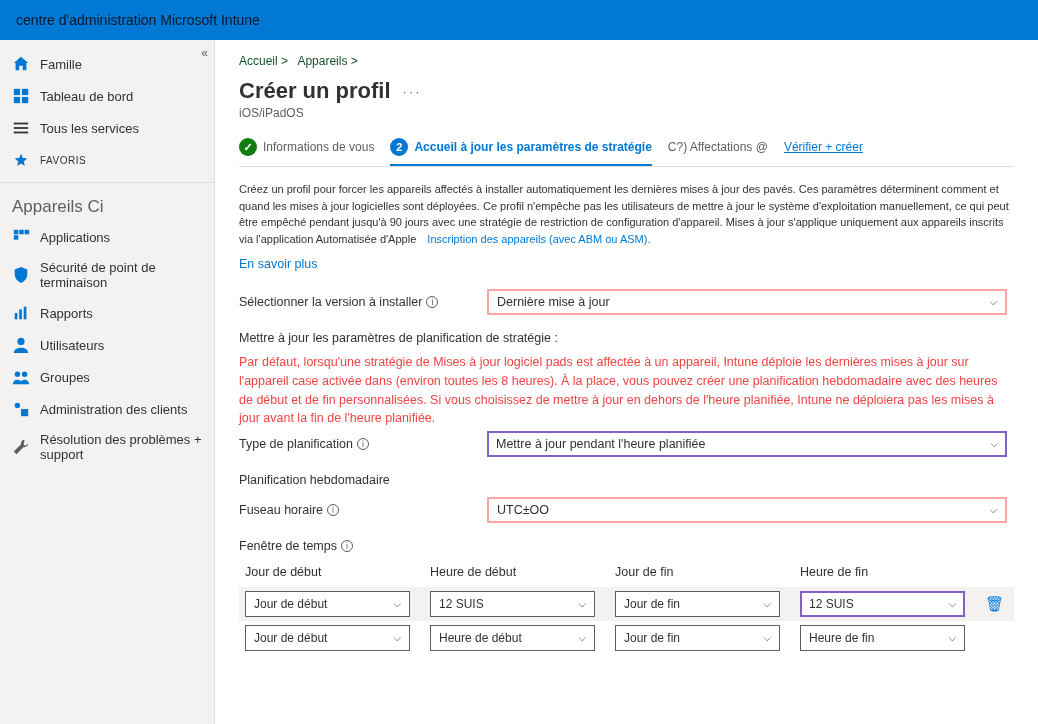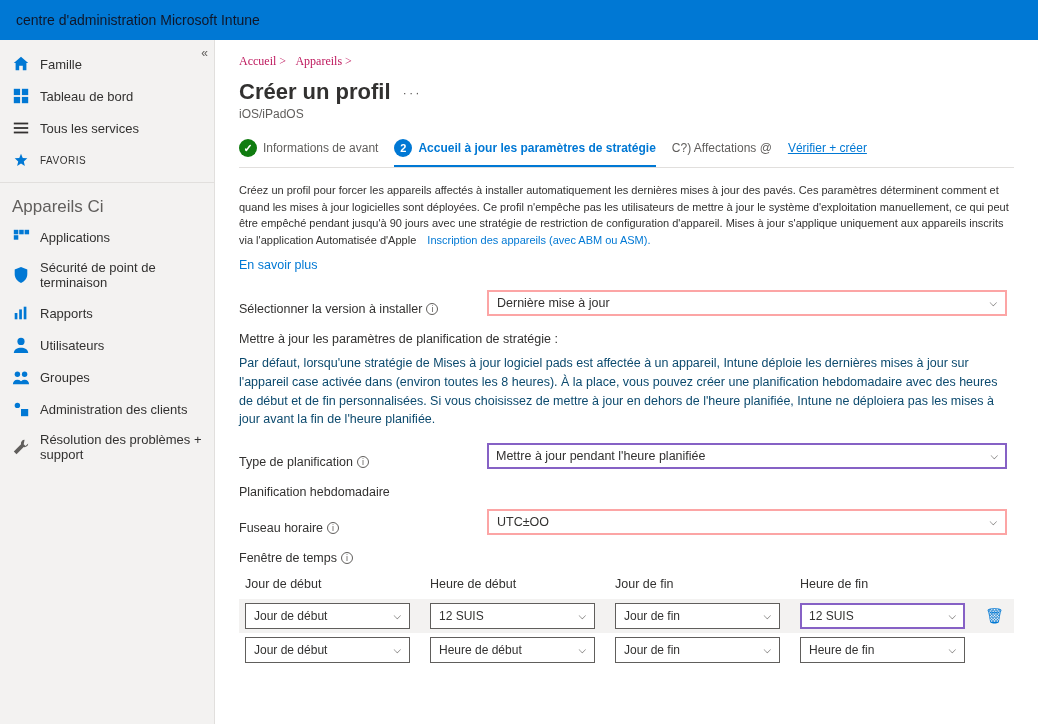--- a/index.html
+++ b/index.html
@@ -8,43 +8,43 @@
 .shell { display: flex; height: calc(100% - 40px); }
 .sidebar { width: 215px; background: #f3f2f1; border-right: 1px solid #e1dfdd; position: relative; padding-top: 8px; }
 .collapse-btn { position: absolute; top: 6px; right: 6px; color: #605e5c; font-size: 12px; cursor: pointer; }
 .nav-item { display: flex; align-items: center; padding: 7px 12px; cursor: pointer; color: #323130; font-size: 13px; gap: 10px; }
 .nav-icon { width: 18px; height: 18px; display: flex; align-items: center; justify-content: center; flex-shrink: 0; }
 .nav-sep { height: 1px; background: #e1dfdd; margin: 6px 0; }
 .nav-header { padding: 8px 12px 4px; font-size: 17px; color: #605e5c; }
 .fav-label { font-size: 10px; letter-spacing: 0.5px; }
 .main { flex: 1; padding: 14px 24px; overflow: auto; }
 .breadcrumb { font-size: 12px; color: #605e5c; margin-bottom: 10px; }
-.breadcrumb .link { color: #be185d; font-family: Liberation Serif, serif; }
+.breadcrumb .link { color: #14532d; }
 .page-title-row { display: flex; align-items: center; gap: 12px; }
 .page-title { font-size: 22px; font-weight: 600; }
 .page-sub { font-size: 12px; color: #605e5c; margin-top: 2px; margin-bottom: 18px; }
 .steps { display: flex; align-items: center; gap: 16px; border-bottom: 1px solid #e1dfdd; padding-bottom: 10px; margin-bottom: 14px; font-size: 12px; }
 .step { display: flex; align-items: center; gap: 6px; color: #605e5c; }
 .step.active { color: #0078d4; font-weight: 600; border-bottom: 2px solid #0078d4; padding-bottom: 8px; margin-bottom: -10px; }
 .step.done .badge { background: #107c10; }
 .badge { width: 18px; height: 18px; border-radius: 50%; background: #0078d4; color: #fff; display: flex; align-items: center; justify-content: center; font-size: 11px; font-weight: 600; }
 .badge.check::before { content: "✓"; }
 .step-dim { color: #605e5c; }
 .step-link { color: #0078d4; text-decoration: underline; }
 .desc { font-size: 11px; color: #323130; line-height: 1.5; margin-bottom: 10px; }
 .link-inline { color: #0078d4; cursor: pointer; }
 .learn-more { color: #0078d4; font-size: 12.5px; margin-bottom: 18px; cursor: pointer; }
-.form-row { display: flex; align-items: flex-end; margin-bottom: 14px; }
+.form-row { display: flex; align-items: center; margin-bottom: 14px; }
 .form-label { width: 248px; font-size: 12.5px; color: #323130; display: flex; align-items: center; gap: 4px; }
 .info-circle { width: 12px; height: 12px; border: 1px solid #605e5c; border-radius: 50%; display: inline-flex; align-items: center; justify-content: center; font-size: 9px; color: #605e5c; }
 .select { flex: 1; max-width: 520px; height: 26px; border: 2px solid #fca5a5; padding: 0 8px; display: flex; align-items: center; justify-content: space-between; font-size: 12.5px; cursor: pointer; background: #fff; }
 .select.focused { border: 1px solid #8661c5; box-shadow: 0 0 0 1px #8661c5 inset; }
 .chev { font-size: 10px; color: #605e5c; }
 .section-head { font-size: 12.5px; margin: 16px 0 8px; }
-.section-text { font-size: 12.5px; line-height: 1.5; color: #0c4a6e; margin-bottom: 14px; max-width: 780px; }
+.section-text { font-size: 12.5px; line-height: 1.5; color: #ef4444; margin-bottom: 3px; max-width: 780px; }
 .table-head { display: flex; gap: 20px; padding: 0 6px 8px; font-size: 12.5px; }
 .table-head > div, .table-row > .cell { width: 165px; }
 .table-row { display: flex; gap: 20px; align-items: center; padding: 4px 6px; }
 .table-row.first { background: #f3f2f1; }
 .tsel { height: 26px; border: 1px solid #605e5c; padding: 0 8px; display: flex; align-items: center; justify-content: space-between; font-size: 12px; background: #fff; cursor: pointer; }
 .tsel.focused { border: 1px solid #8661c5; box-shadow: 0 0 0 1px #8661c5 inset; }
 .delete-icon { color: #0078d4; cursor: pointer; font-size: 15px; }
 .dots { color: #605e5c; letter-spacing: 2px; cursor: pointer; }
 </style>
 </head>
@@ -173,21 +173,21 @@
 
     <div class="page-title-row">
       <div class="page-title">Créer un profil</div>
       <span class="dots">···</span>
     </div>
     <div class="page-sub">iOS/iPadOS</div>
 
     <div class="steps">
       <div class="step done">
         <span class="badge check"></span>
-        <span>Informations de avant</span>
+        <span>Informations de vous</span>
       </div>
       <div class="step active">
         <span class="badge">2</span>
         <span>Accueil à jour les paramètres de stratégie</span>
       </div>
       <div class="step step-dim">
         <span>C?) Affectations @</span>
       </div>
       <div class="step">
         <span class="step-link">Vérifier + créer</span>

